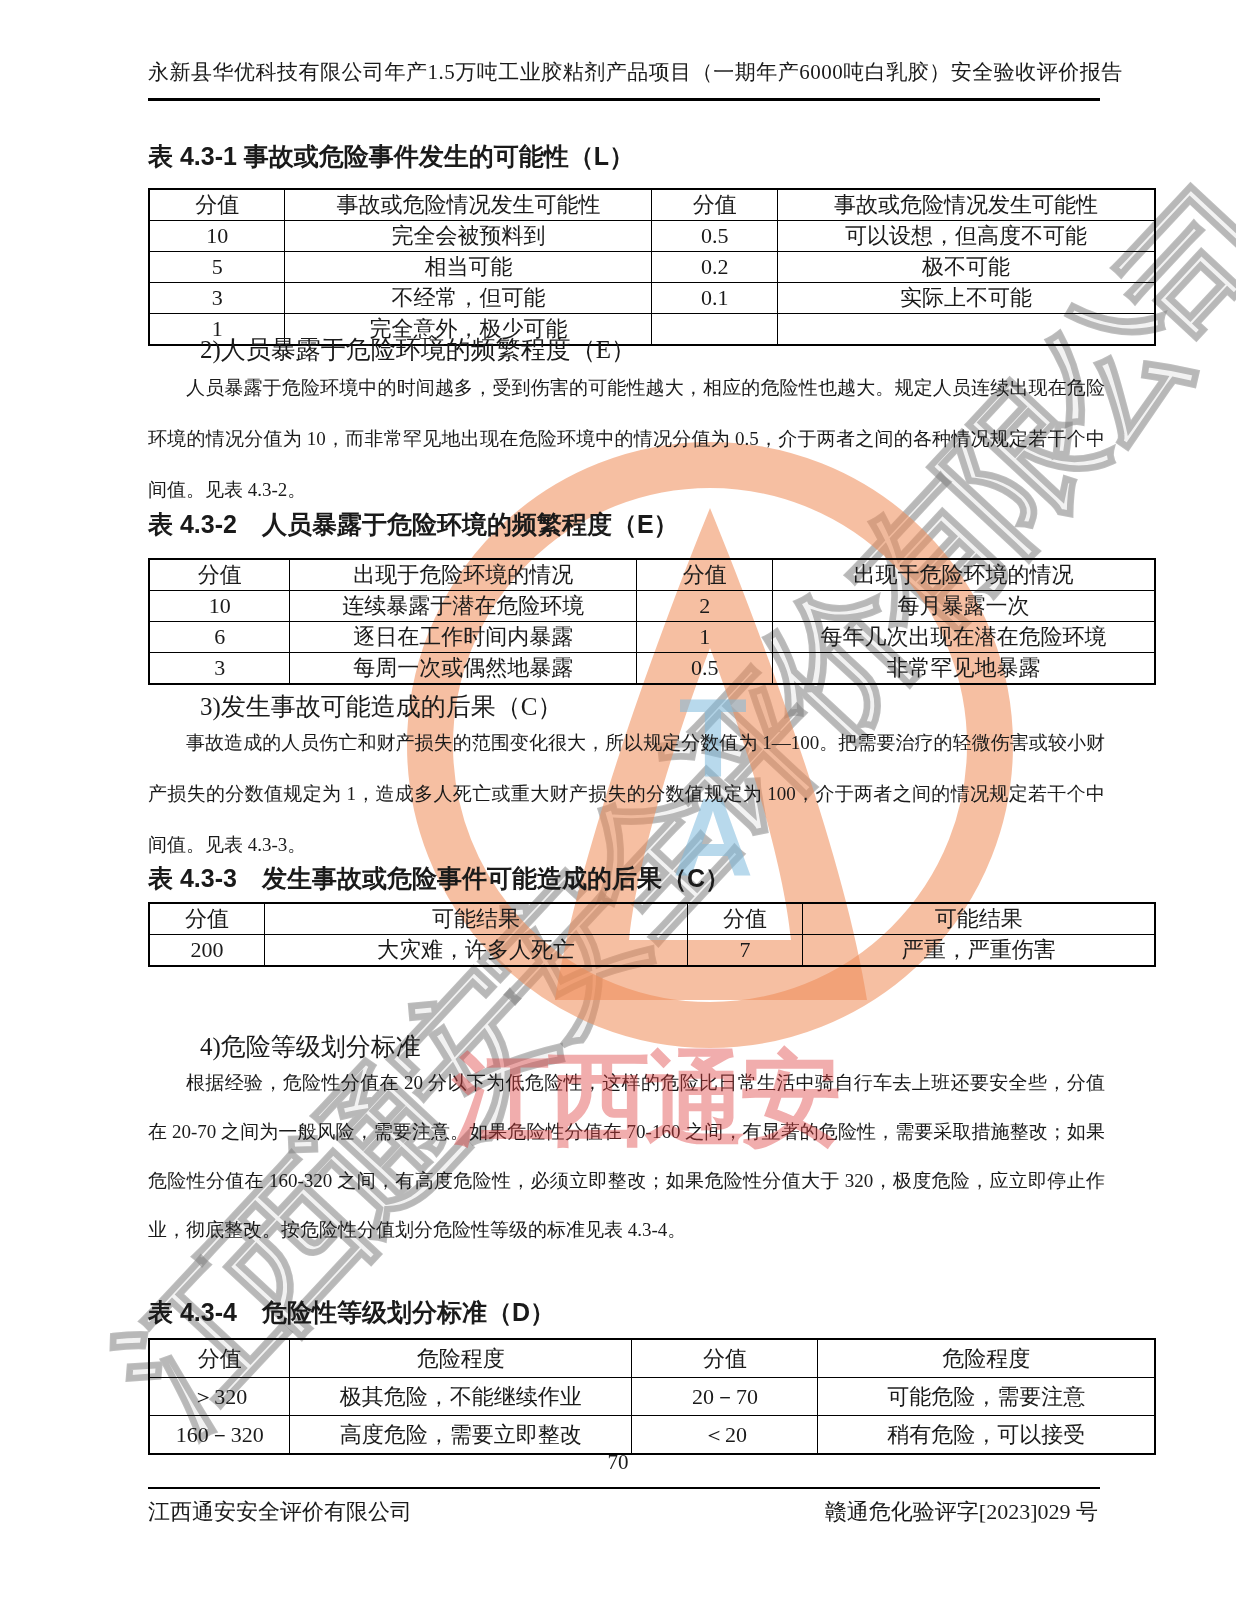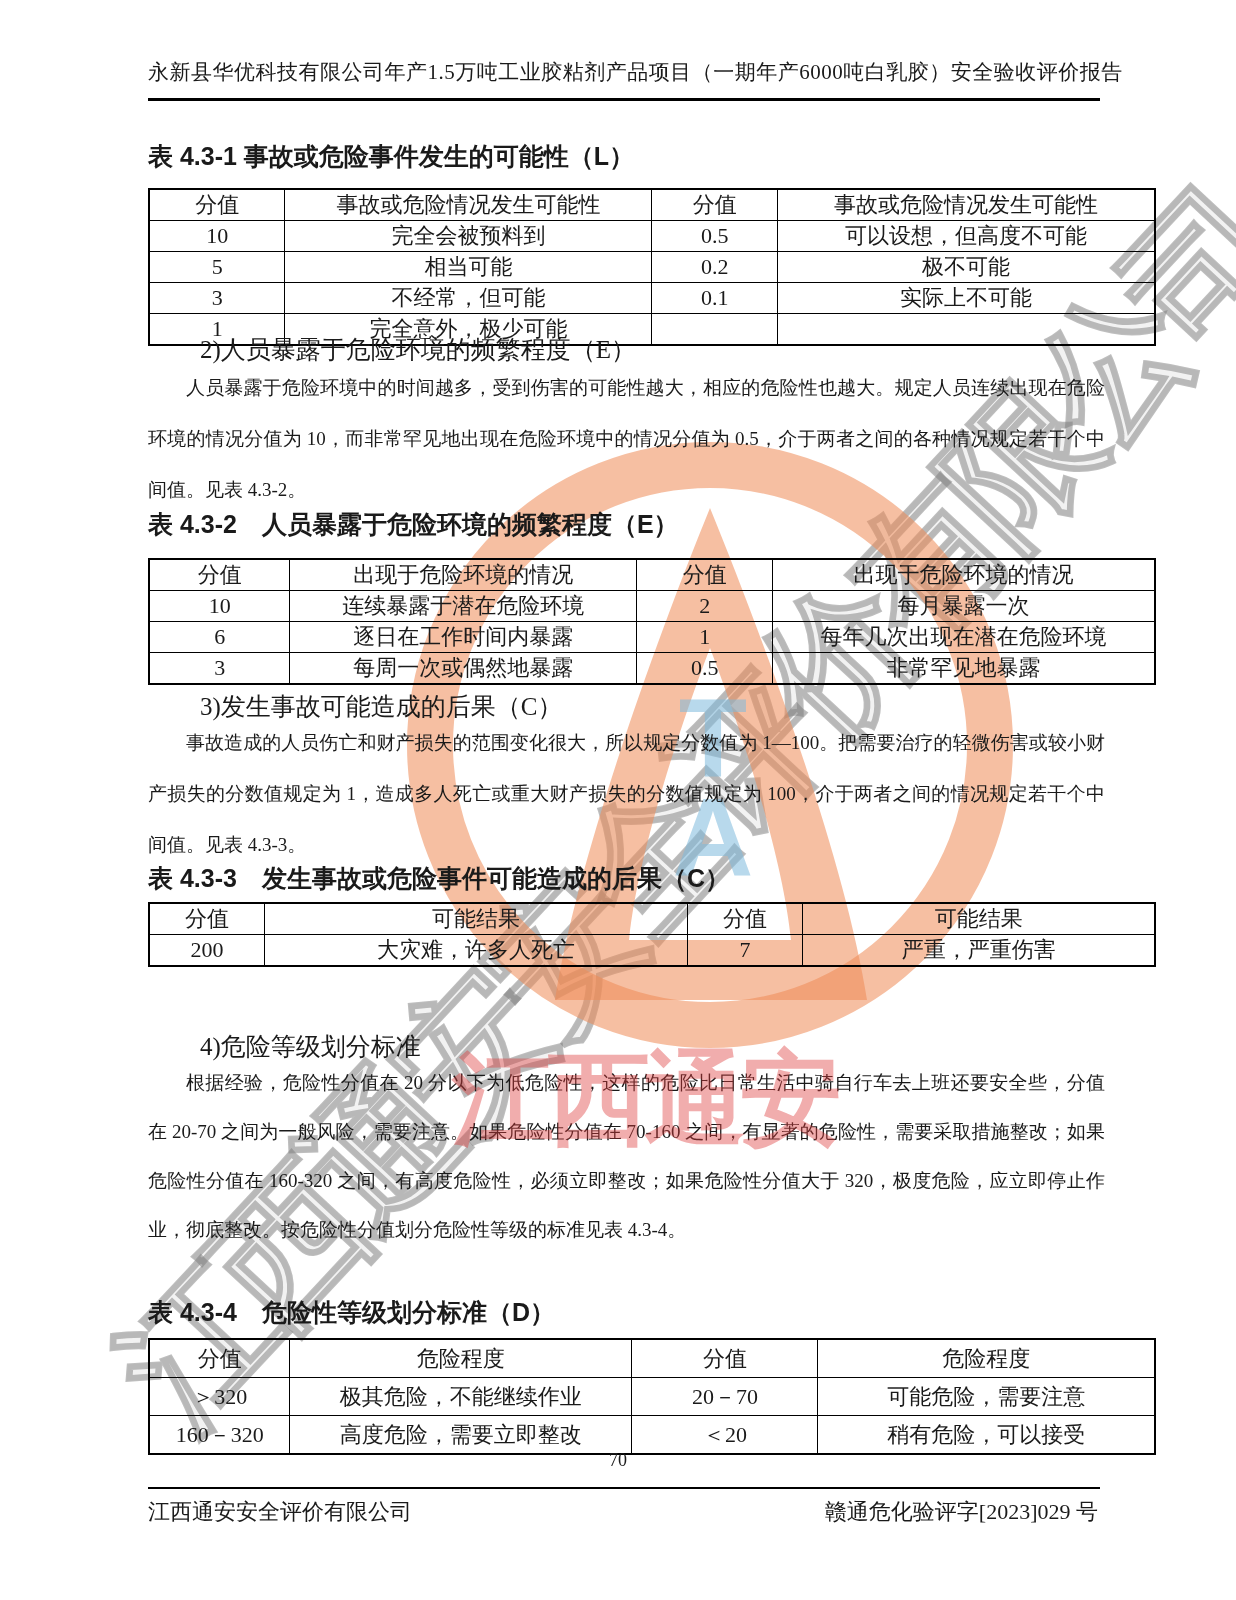--- a/index.html
+++ b/index.html
@@ -5,21 +5,21 @@
   html,body{margin:0;padding:0;}
   body{
     width:1236px;height:1600px;position:relative;background:#ffffff;
     font-family:"Liberation Serif","DejaVu Serif",serif;color:#1a1a1a;
     overflow:hidden;
   }
   .abs{position:absolute;}
   
   .page-header{left:148px;top:58px;width:952px;text-align:center;font-size:21px;letter-spacing:0.5px;white-space:nowrap;}
   .header-rule{left:148px;top:98px;width:952px;height:3px;background:#000;}
-  .page-number{left:0;top:1450px;width:1236px;text-align:center;font-size:18px;}
+  .page-number{left:0;top:1450px;width:1236px;text-align:center;font-size:21px;}
   .footer-rule{left:148px;top:1487px;width:952px;height:2px;background:#000;}
   .footer-left{left:148px;top:1497px;font-size:22px;}
   .footer-right{right:138px;top:1497px;font-size:22px;}
   
   .tbl-title{left:148px;width:952px;text-align:left;font-size:25px;font-weight:bold;
     font-family:"Liberation Sans","DejaVu Sans",sans-serif;white-space:nowrap;}
   .sec-heading{left:148px;width:952px;font-size:25px;padding-left:52px;box-sizing:border-box;}
   .para{left:148px;width:957px;font-size:19px;line-height:51px;text-align:justify;text-indent:2em;}
   table.doc{border-collapse:collapse;table-layout:fixed;width:1008px;background:transparent;}
   table.doc,table.doc th,table.doc td{border:1px solid #000;}

